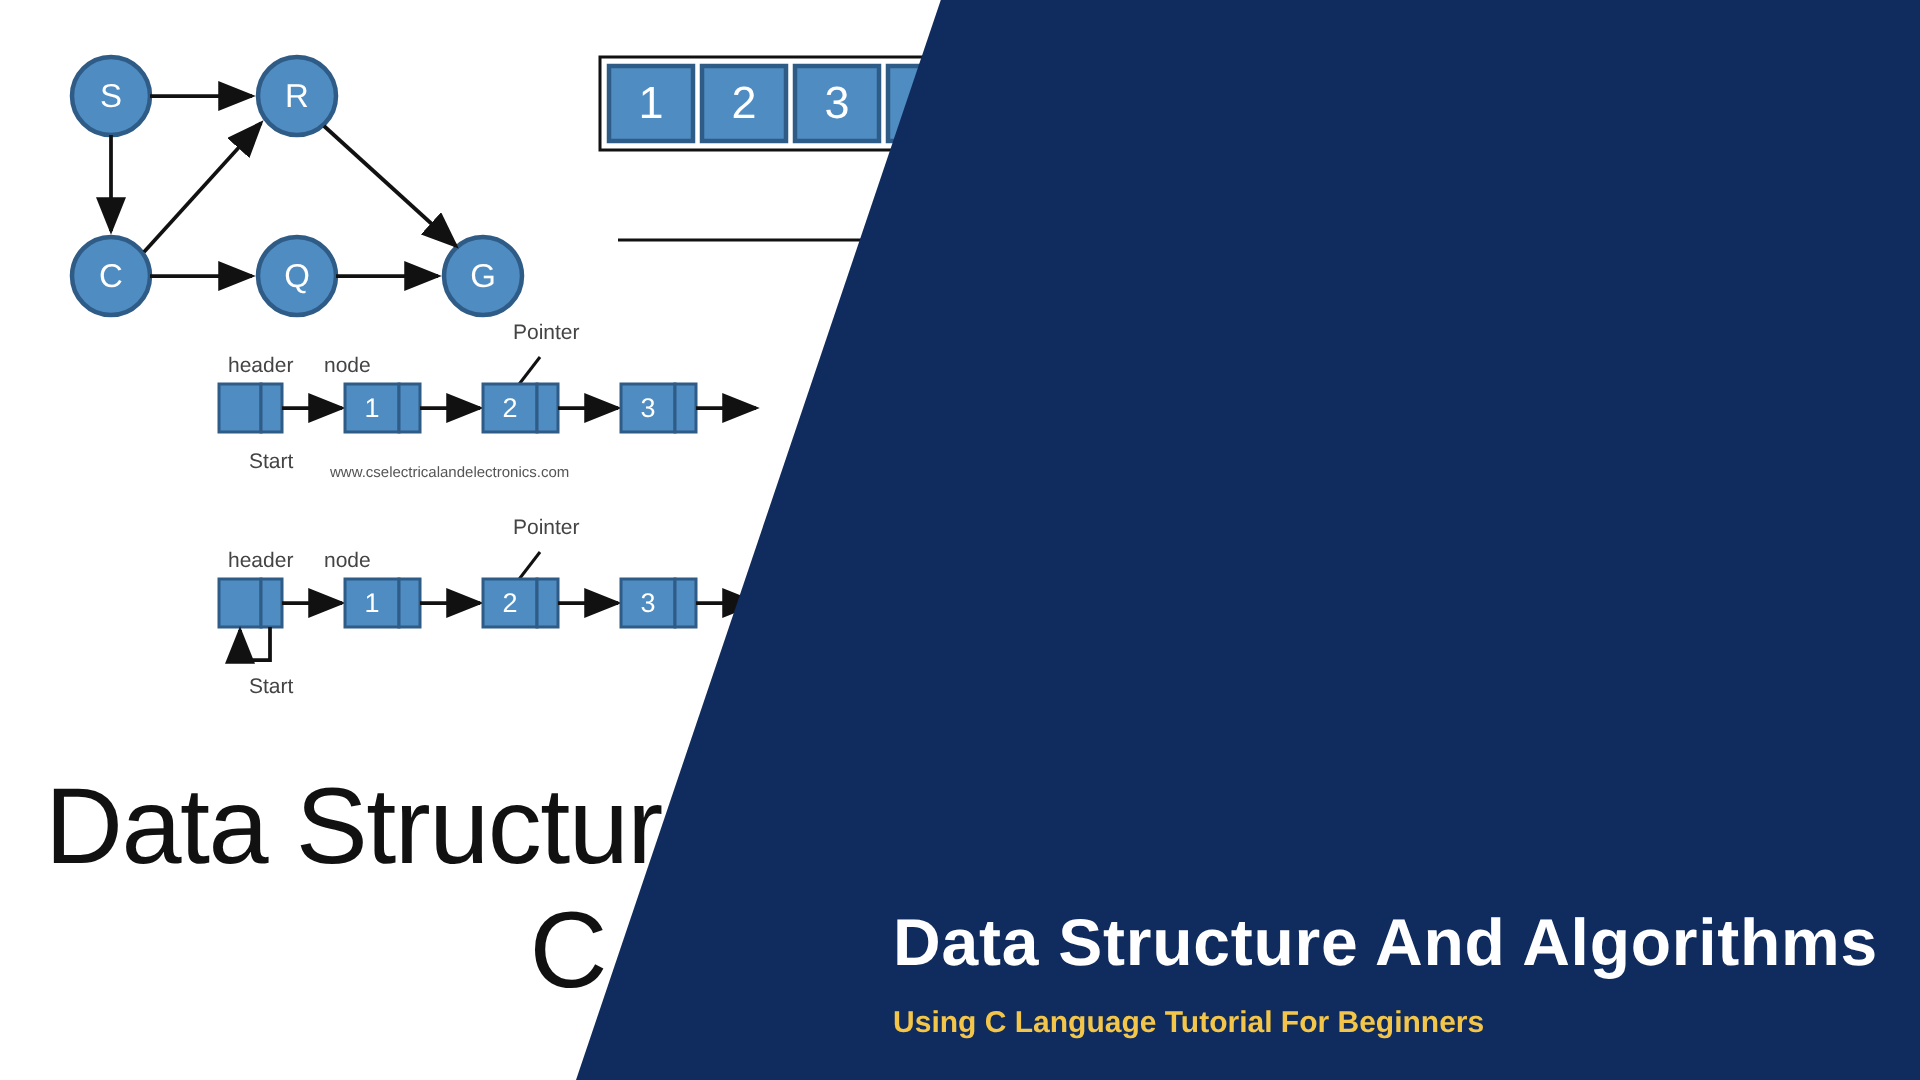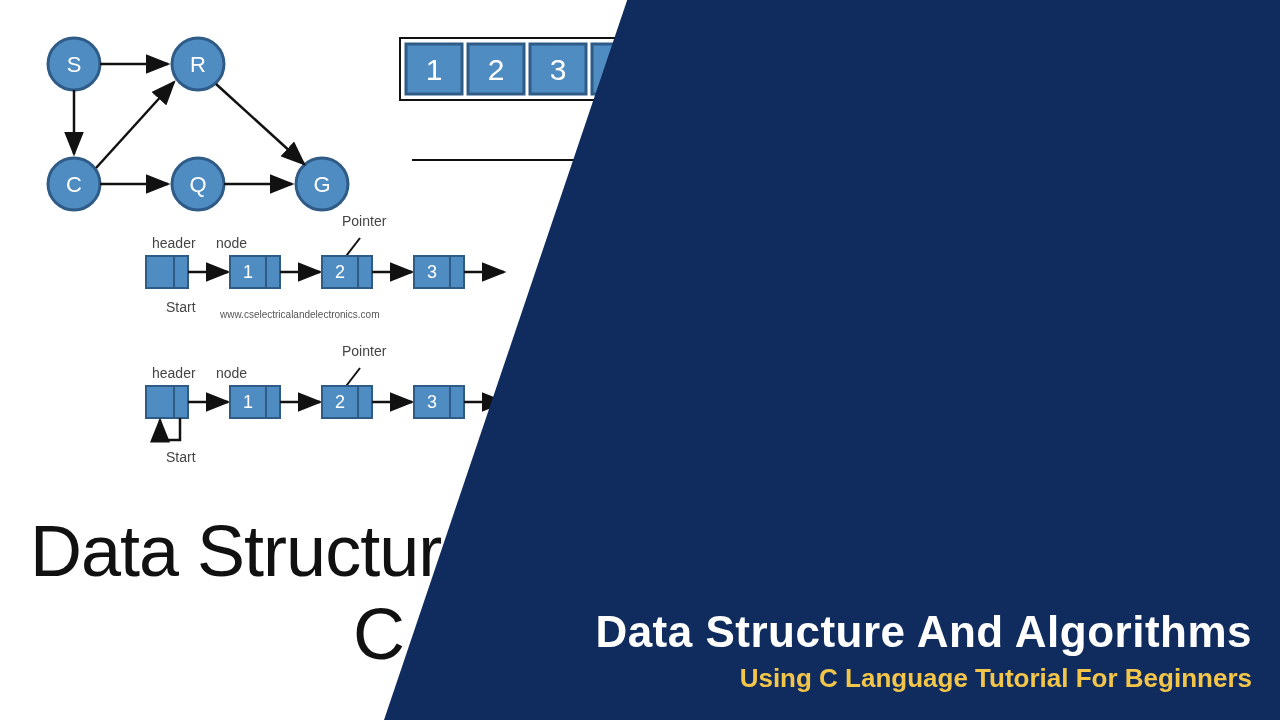--- a/index.html
+++ b/index.html
@@ -37,33 +37,33 @@
   position: absolute;
   top: 0; right: 0; bottom: 0;
   width: 100%;
   background: #102c5e;
   clip-path: polygon(49% 0, 100% 0, 100% 100%, 30% 100%);
 }
 .overlay-text {
   position: absolute;
   right: 28px;
   bottom: 26px;
-  text-align: right;
+  text-align: left;
 }
 .ov-line1 {
   color: #fff;
   font-size: 44px;
   font-weight: 700;
   letter-spacing: 0.5px;
 }
 .ov-line2 {
   color: #f3c64a;
-  font-size: 26px;
+  font-size: 20px;
   font-weight: 700;
-  margin-top: 6px;
+  margin-top: 17px;
 }
 .credit {
   font-size: 10px;
   fill: #555;
   font-family: Arial, sans-serif;
 }
 .label-sm { fill: #444; font-size: 14px; }
 .cell { fill:#4f8cc2; stroke:#2f5b87; stroke-width:3; }
 .cell-txt { fill:#fff; font-size:30px; font-family:Arial; text-anchor:middle; dominant-baseline:central; }
 .ll-cell { fill:#4f8cc2; stroke:#2f5b87; stroke-width:2; }

